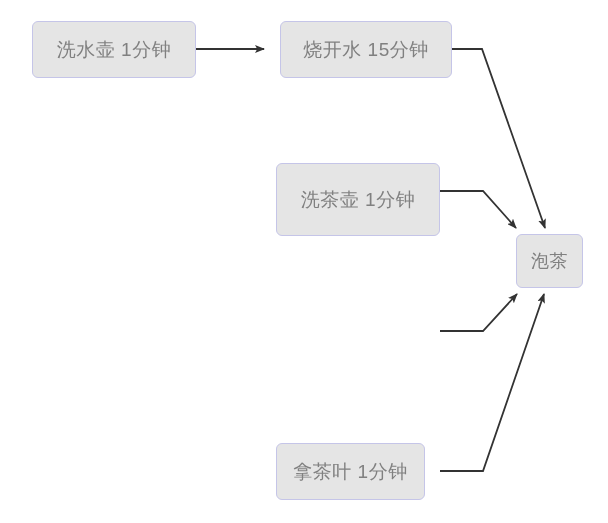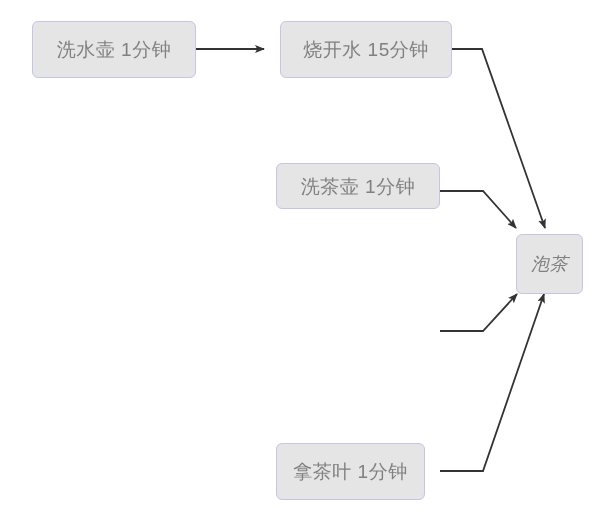--- a/index.html
+++ b/index.html
@@ -75,26 +75,26 @@
   </svg>
 
   <div class="node" id="node-wash-kettle" style="left: 32px; top: 21px; width: 164px; height: 57px;">
     <span class="node-label">洗水壶  1分钟</span>
   </div>
 
   <div class="node" id="node-boil-water" style="left: 268px; top: 21px; width: 172px; height: 57px; margin-left: 12px;">
     <span class="node-label">烧开水  15分钟</span>
   </div>
 
-  <div class="node" id="node-wash-teapot" style="left: 276px; top: 163px; width: 164px; height: 46px;">
+  <div class="node" id="node-wash-teapot" style="left: 276px; top: 163px; width: 164px; height: 73px;">
     <span class="node-label">洗茶壶  1分钟</span>
   </div>
 
 
   <div class="node" id="node-get-tea-leaves" style="left: 276px; top: 443px; width: 149px; height: 57px;">
     <span class="node-label">拿茶叶  1分钟</span>
   </div>
 
-  <div class="node node-terminal" id="node-make-tea" style="left: 516px; top: 234px; width: 67px; height: 60px; font-style: italic;">
+  <div class="node node-terminal" id="node-make-tea" style="left: 516px; top: 234px; width: 67px; height: 54px;">
     <span class="node-label">泡茶</span>
   </div>
 
 </div>
 
 </body></html>

